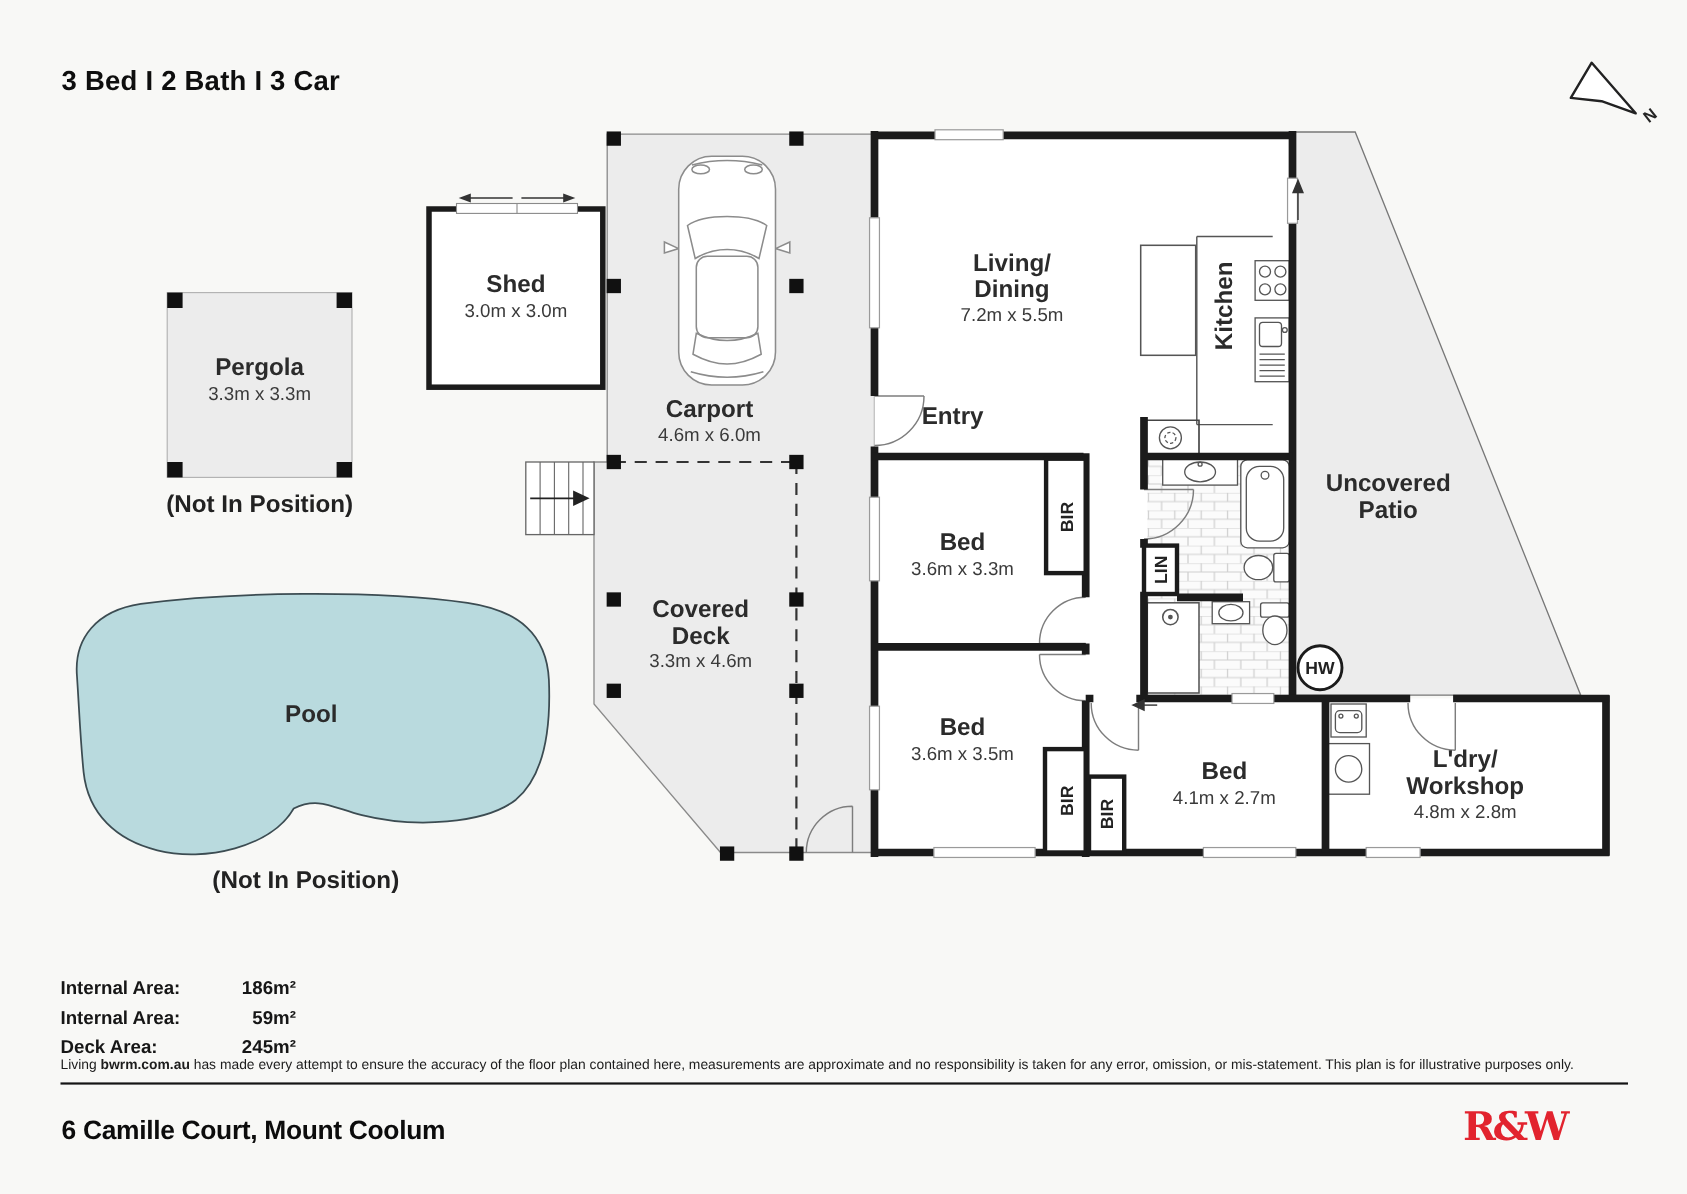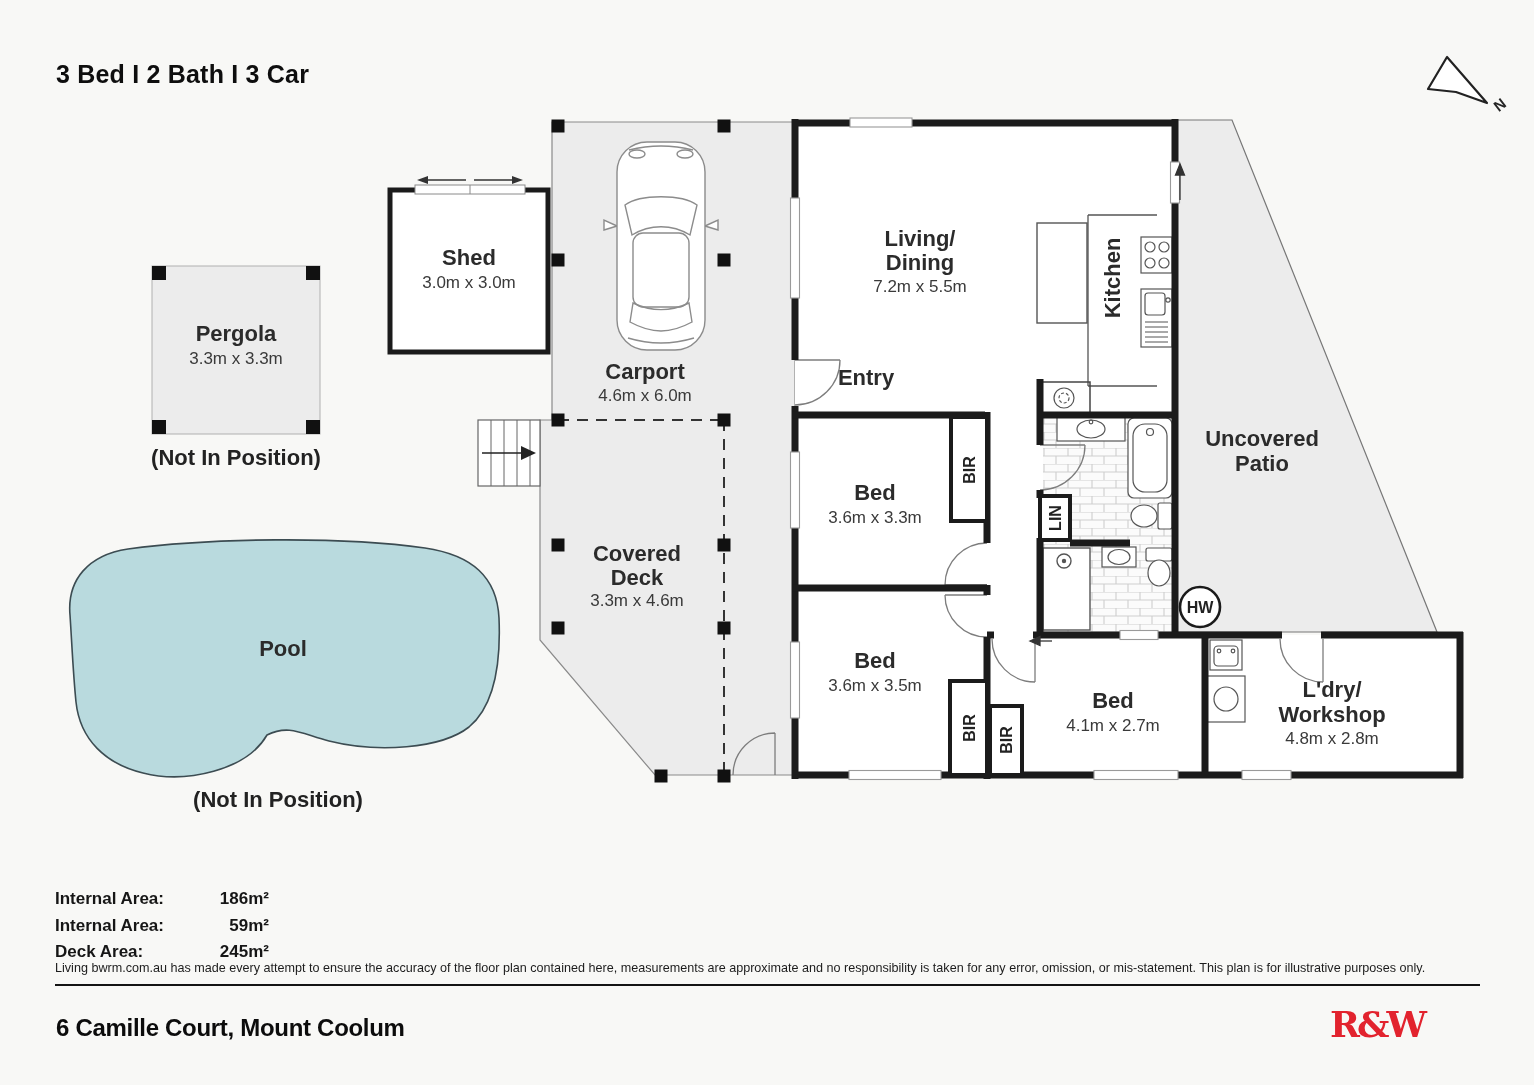--- a/index.html
+++ b/index.html
@@ -3,21 +3,21 @@
 <meta charset="utf-8">
 <style>
   html,body{margin:0;padding:0;}
   body{width:1534px;height:1085px;background:#f8f8f6;font-family:"Liberation Sans",sans-serif;color:#111;}
   .page{position:relative;width:1534px;height:1085px;overflow:hidden;}
   .title{position:absolute;left:56px;top:60px;font-size:25px;font-weight:700;color:#0e0e0e;letter-spacing:.2px;}
   .areas{position:absolute;left:55px;top:886px;font-size:17px;font-weight:700;color:#161616;line-height:26.5px;}
   .arow .alabel{display:inline-block;width:152px;}
   .arow .avalue{display:inline-block;width:62px;text-align:right;}
   .disclaimer{position:absolute;left:55px;top:961px;width:1440px;font-size:12.6px;color:#1c1c1c;}
-  .disclaimer .brand{font-weight:400;}
+  .disclaimer .brand{font-weight:700;}
   .rule{position:absolute;left:55px;top:984px;width:1425px;border-top:2px solid #141414;}
   .address{position:absolute;left:56px;top:1014px;font-size:24px;font-weight:700;color:#0c0c0c;letter-spacing:-.3px;}
   .logo{position:absolute;left:1330px;top:1003px;font-family:"DejaVu Serif",serif;font-weight:700;font-size:36px;color:#e2232e;letter-spacing:-3px;}
   svg text{fill:#262626;}
   .rname{font-size:22px;font-weight:700;fill:#2b2b2b;}
   .rdims{font-size:17px;font-weight:400;fill:#3a3a3a;}
   .rnote{font-size:22px;font-weight:700;fill:#222;}
   .rsmall{font-size:16px;font-weight:700;fill:#222;}
 </style>
 </head>

